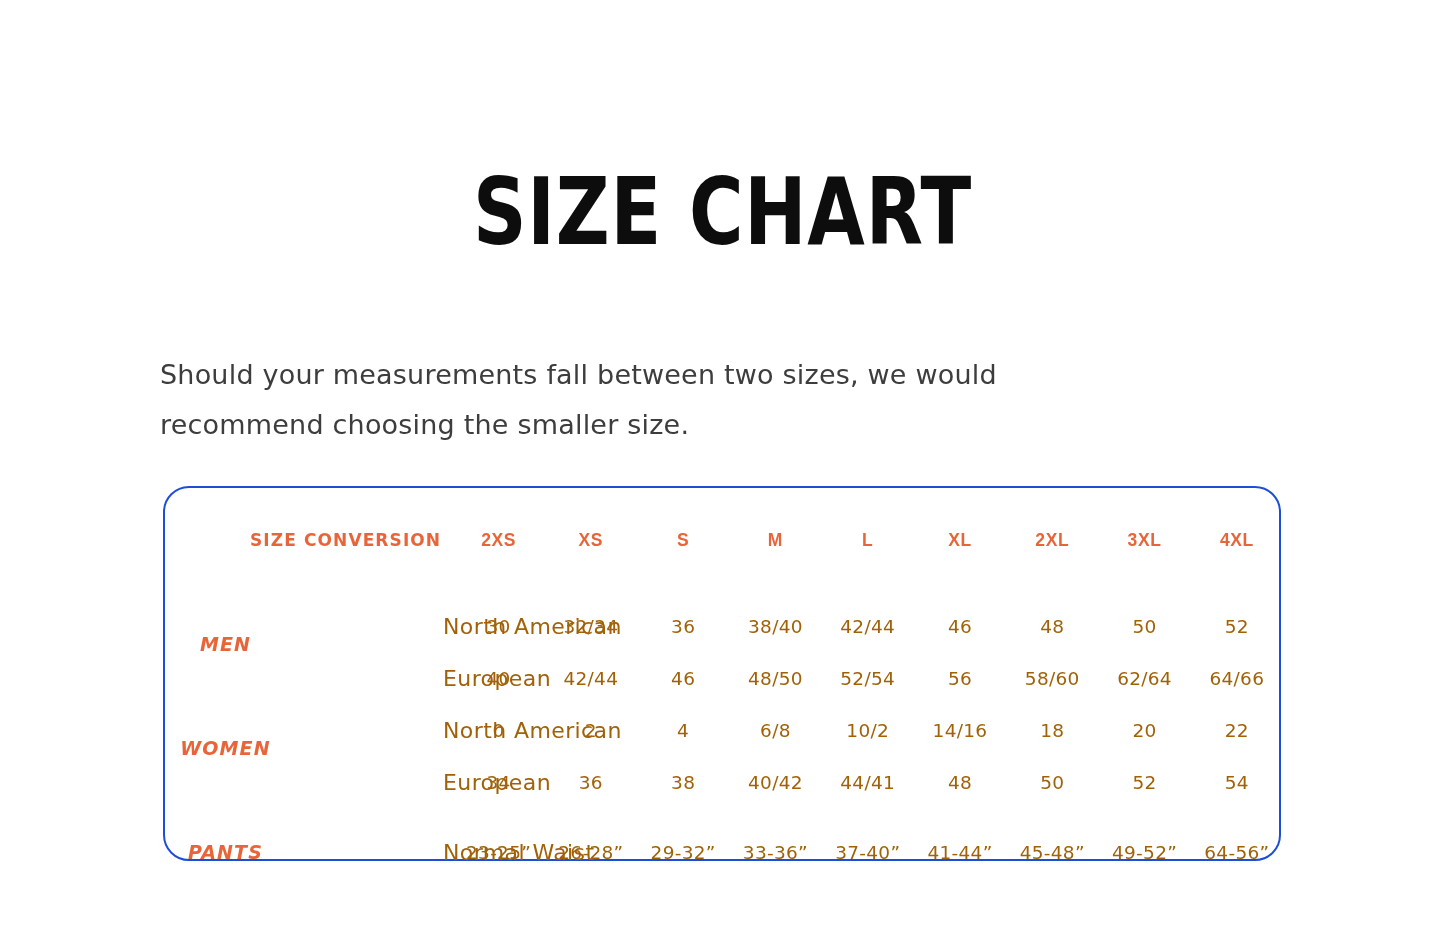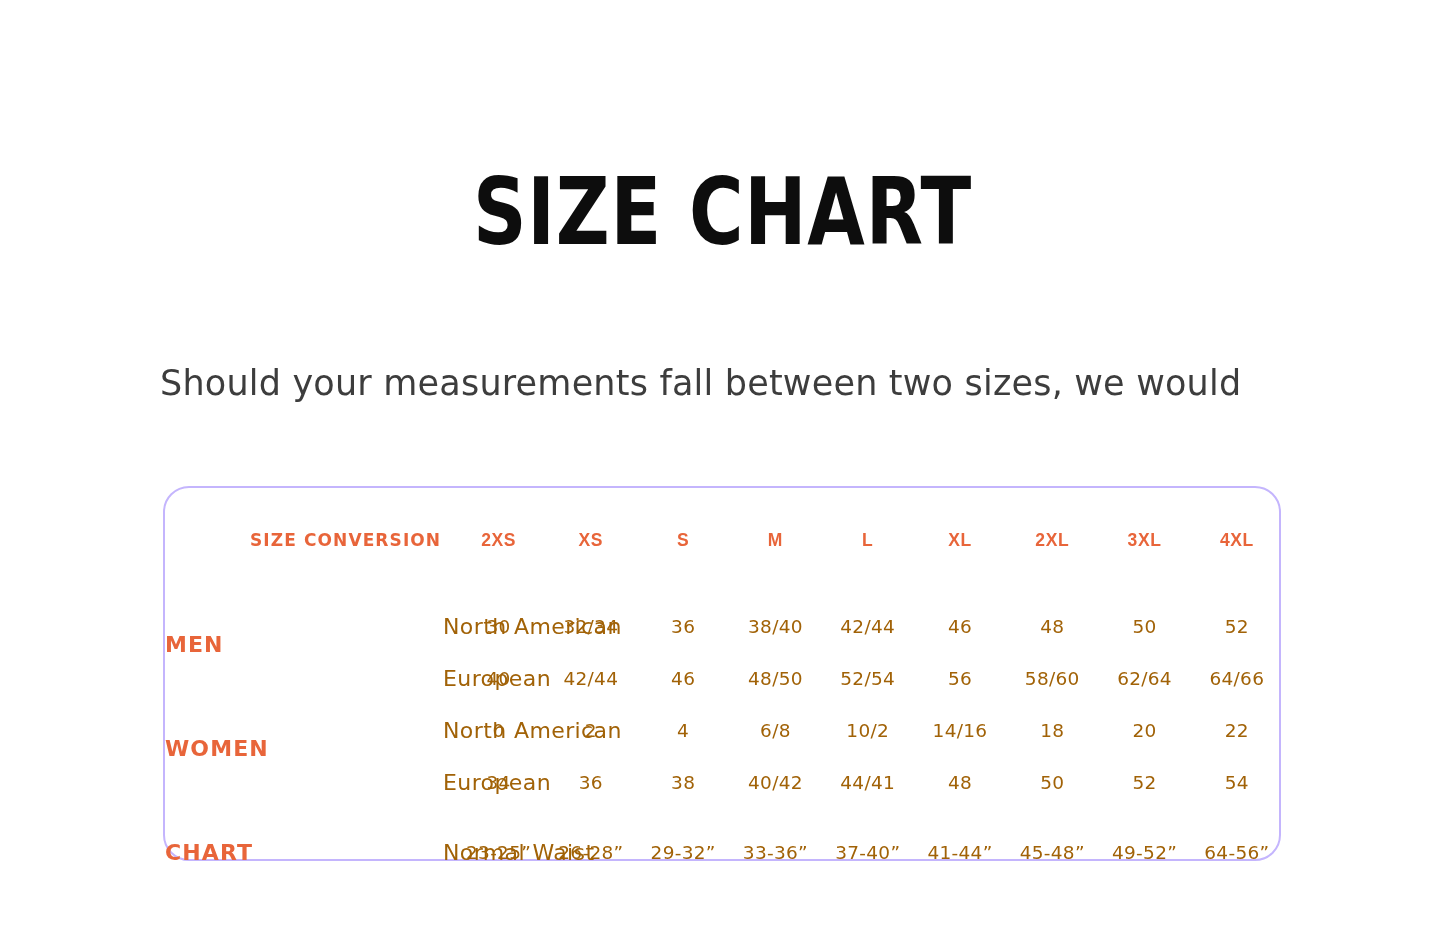--- a/index.html
+++ b/index.html
@@ -38,39 +38,39 @@
     transform-origin: 50% 50%;
   }
 
   
   .intro {
     position: absolute;
     top: 277px;
     left: 160px;
     width: 1120px;
     font-family: "DejaVu Sans", sans-serif;
-    font-size: 35px;
+    font-size: 27px;
     line-height: 50px;
     color: #3d3d3d;
     text-align: justify;
     letter-spacing: 0.2px;
   }
   .intro .line2 {
     display: block;
     text-align: left;
   }
 
   
   .card {
     position: absolute;
     left: 163px;
     top: 440px;
     width: 1118px;
     height: 375px;
-    border: 2px solid #c4b5fd;
+    border: 2px solid #1d4ed8;
     border-radius: 26px;
     box-sizing: border-box;
   }
 
   table.size-table {
     position: absolute;
     left: 0;
     top: 0;
     width: 1118px;
     height: 375px;
@@ -106,24 +106,26 @@
     font-weight: bold;
     font-size: 17.5px;
     letter-spacing: 0.6px;
     text-align: center;
     color: #e8653a;
   }
 
   .group-label {
     font-family: "DejaVu Sans", sans-serif;
     font-weight: bold;
-    font-size: 22px;
+    font-size: 19px;
     letter-spacing: 1.1px;
-    color: #e8653a;
-    white-space: nowrap;
+    text-align: center;
+    color: #e8653a;
+    white-space: nowrap;
+    font-style: italic;
   }
 
   .region {
     font-family: "DejaVu Sans", sans-serif;
     font-size: 22px;
     letter-spacing: 0.4px;
     text-align: left;
     padding-left: 157px;
     color: #a16207;
     white-space: nowrap;
@@ -144,20 +146,21 @@
 </style>
 </head>
 <body>
 
 <div class="page">
 
   <h1 class="title">SIZE CHART</h1>
 
   <p class="intro">
     <span>Should your measurements fall between two sizes, we would</span>
+    <span class="line2">recommend choosing the smaller size.</span>
   </p>
 
   <div class="card">
     <table class="size-table">
       <colgroup>
         <col class="c-group">
         <col class="c-region">
         <col class="c-size">
           <col class="c-size">
           <col class="c-size">
@@ -230,21 +233,21 @@
           <td class="val">38</td>
           <td class="val">40/42</td>
           <td class="val">44/41</td>
           <td class="val">48</td>
           <td class="val">50</td>
           <td class="val">52</td>
           <td class="val">54</td>
         </tr>
 
         <tr class="r-pants">
-          <td class="group-label">CHART</td>
+          <td class="group-label">PANTS</td>
           <td class="region">Normal Waist</td>
           <td class="val">23-25”</td>
           <td class="val">26-28”</td>
           <td class="val">29-32”</td>
           <td class="val">33-36”</td>
           <td class="val">37-40”</td>
           <td class="val">41-44”</td>
           <td class="val">45-48”</td>
           <td class="val">49-52”</td>
           <td class="val">64-56”</td>

